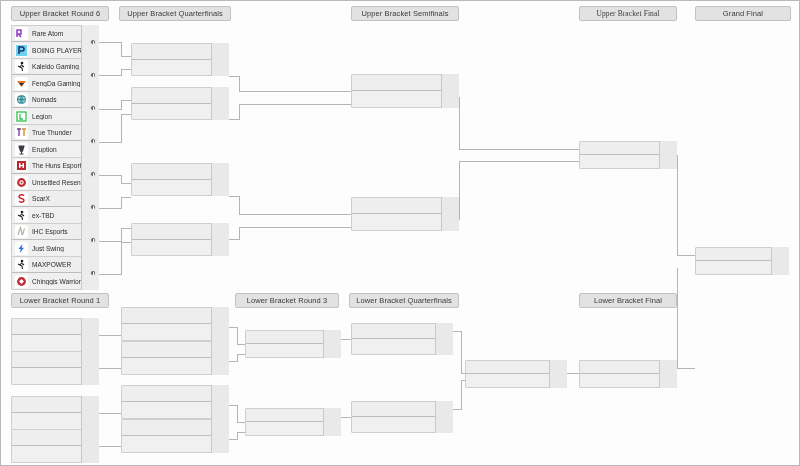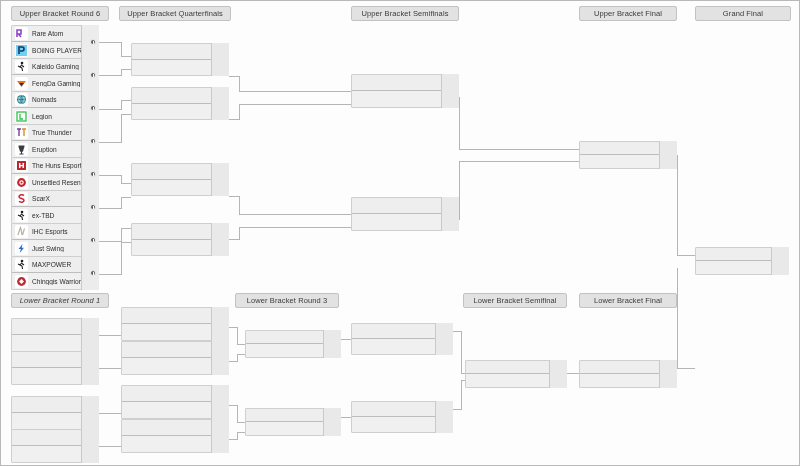--- a/index.html
+++ b/index.html
@@ -132,26 +132,26 @@
   .logo svg { display:block; }
 </style>
 </head>
 <body>
 
 <div id="stage">
 
   <div class="round-header" style="left:10px;  top:5px;  width:98px;">Upper Bracket Round 6</div>
   <div class="round-header" style="left:350px; top:5px;  width:108px;">Upper Bracket Semifinals</div>
   <div class="round-header" style="left:118px; top:5px;  width:112px;">Upper Bracket Quarterfinals</div>
-  <div class="round-header" style="left:578px; top:5px;  width:98px;">Upper Bracket Final</div>
+  <div class="round-header" style="left:578px; top:5px;  width:98px;font-family:Liberation Serif, serif;">Upper Bracket Final</div>
   <div class="round-header" style="left:694px; top:5px;  width:96px;">Grand Final</div>
 
-  <div class="round-header" style="left:10px;  top:292px; width:98px;font-style:italic;">Lower Bracket Round 1</div>
+  <div class="round-header" style="left:10px;  top:292px; width:98px;">Lower Bracket Round 1</div>
   <div class="round-header" style="left:234px; top:292px; width:104px;text-align:right;">Lower Bracket Round 3</div>
-  <div class="round-header" style="left:462px; top:292px; width:104px;">Lower Bracket Semifinal</div>
+  <div class="round-header" style="left:348px; top:292px; width:110px;">Lower Bracket Quarterfinals</div>
   <div class="round-header" style="left:578px; top:292px; width:98px;">Lower Bracket Final</div>
 
   <div class="ln h" style="left:98px;  top:41px;  width:22px;"></div>
   <div class="ln v" style="left:120px; top:41px;  height:14px;"></div>
   <div class="ln h" style="left:120px; top:55px;  width:10px;"></div>
 
   <div class="ln h" style="left:98px;  top:74px;  width:22px;"></div>
   <div class="ln v" style="left:120px; top:68px;  height:7px;"></div>
   <div class="ln h" style="left:120px; top:68px;  width:10px;"></div>
 

